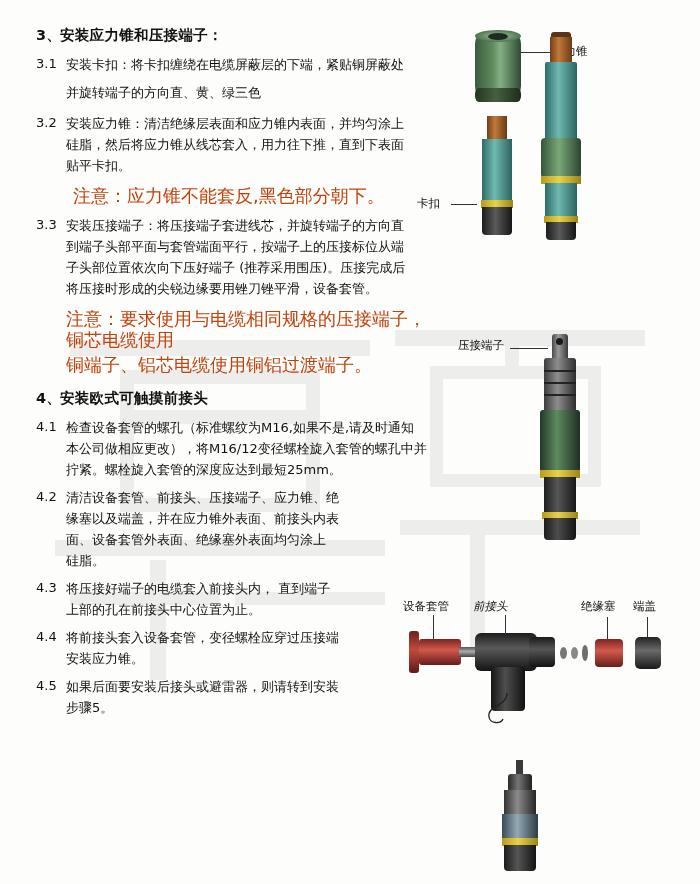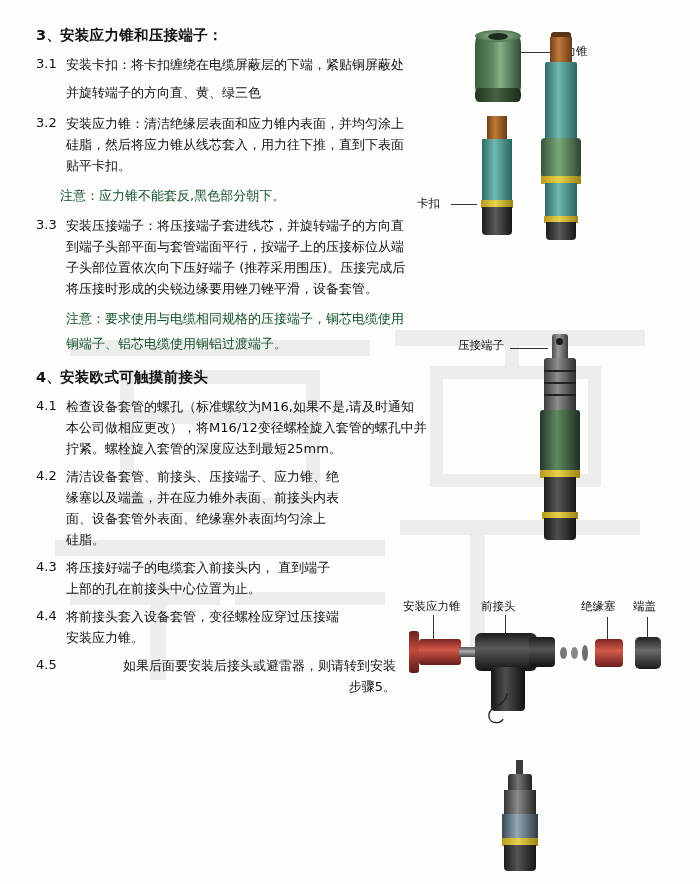--- a/index.html
+++ b/index.html
@@ -29,21 +29,21 @@
   .item{
     display:flex;align-items:flex-start;
     margin:0 0 7px 0;
   }
   .item .num{width:30px;flex:none;font-size:13px;color:#111;line-height:20px;}
   .item .body{font-size:13px;line-height:21px;color:#111;}
   .item .body p{margin:0;}
   .indent{margin-left:30px;font-size:13px;line-height:21px;color:#111;}
   .red{color:#d81f1f;}
   .note{
-    margin:9px 0 9px 24px;font-size:13px;line-height:21px;color:#14532d;
+    margin:9px 0 9px 37px;font-size:18px;line-height:21px;color:#c2410c;
   }
   .gap{height:10px;}
   .sec2{margin-top:14px;}
 
   
   .fig{position:absolute;}
   .lbl{
     position:absolute;font-size:11.5px;color:#111;white-space:nowrap;
     font-family:"DejaVu Sans","Liberation Sans",sans-serif;
   }
@@ -185,21 +185,21 @@
     <div class="item">
       <span class="num">4.4</span>
       <span class="body" style="width:330px;">
         <p>将前接头套入设备套管，变径螺栓应穿过压接端</p>
         <p>安装应力锥。</p>
       </span>
     </div>
 
     <div class="item">
       <span class="num red">4.5</span>
-      <span class="body red" style="width:330px;text-align:right;">
+      <span class="body red" style="width:330px;">
         <p>如果后面要安装后接头或避雷器，则请转到安装</p>
         <p>步骤5。</p>
       </span>
     </div>
   </div>
 
   <div class="fig f1">
 
     <div class="cone-body"></div>
     <div class="cone-top"></div>
@@ -271,24 +271,24 @@
 
     <div style="position:absolute;left:165px;top:62px;width:7px;height:12px;background:#777;border-radius:50%;"></div>
     <div style="position:absolute;left:176px;top:62px;width:7px;height:12px;background:#888;border-radius:50%;"></div>
     <div style="position:absolute;left:187px;top:60px;width:6px;height:16px;background:#6f6f6f;border-radius:50%;"></div>
 
     <div style="position:absolute;left:200px;top:54px;width:28px;height:28px;background:linear-gradient(180deg,#7c2523,#d45a4a 42%,#671d1c);border-radius:4px;"></div>
 
     <div style="position:absolute;left:240px;top:52px;width:26px;height:32px;background:linear-gradient(180deg,#232323,#6a6a6a 42%,#1a1a1a);border-radius:5px;"></div>
 
     <div class="lead" style="left:38px;top:30px;width:1px;height:24px;background:#333;"></div>
-    <div class="lbl" style="left:8px;top:14px;">安装应力锥</div>
+    <div class="lbl" style="left:8px;top:14px;">设备套管</div>
 
     <div class="lead" style="left:110px;top:30px;width:1px;height:20px;background:#333;"></div>
-    <div class="lbl" style="left:86px;top:14px;">前接头</div>
+    <div class="lbl" style="left:78px;top:14px;font-style:italic;">前接头</div>
 
     <div class="lead" style="left:212px;top:32px;width:1px;height:22px;background:#333;"></div>
     <div class="lbl" style="left:186px;top:14px;">绝缘塞</div>
 
     <div class="lead" style="left:252px;top:32px;width:1px;height:20px;background:#333;"></div>
     <div class="lbl" style="left:238px;top:14px;">端盖</div>
   </div>
 
   <div class="fig f4">
     <div style="position:absolute;left:46px;top:0px;width:7px;height:16px;background:#3b3b3b;"></div>

